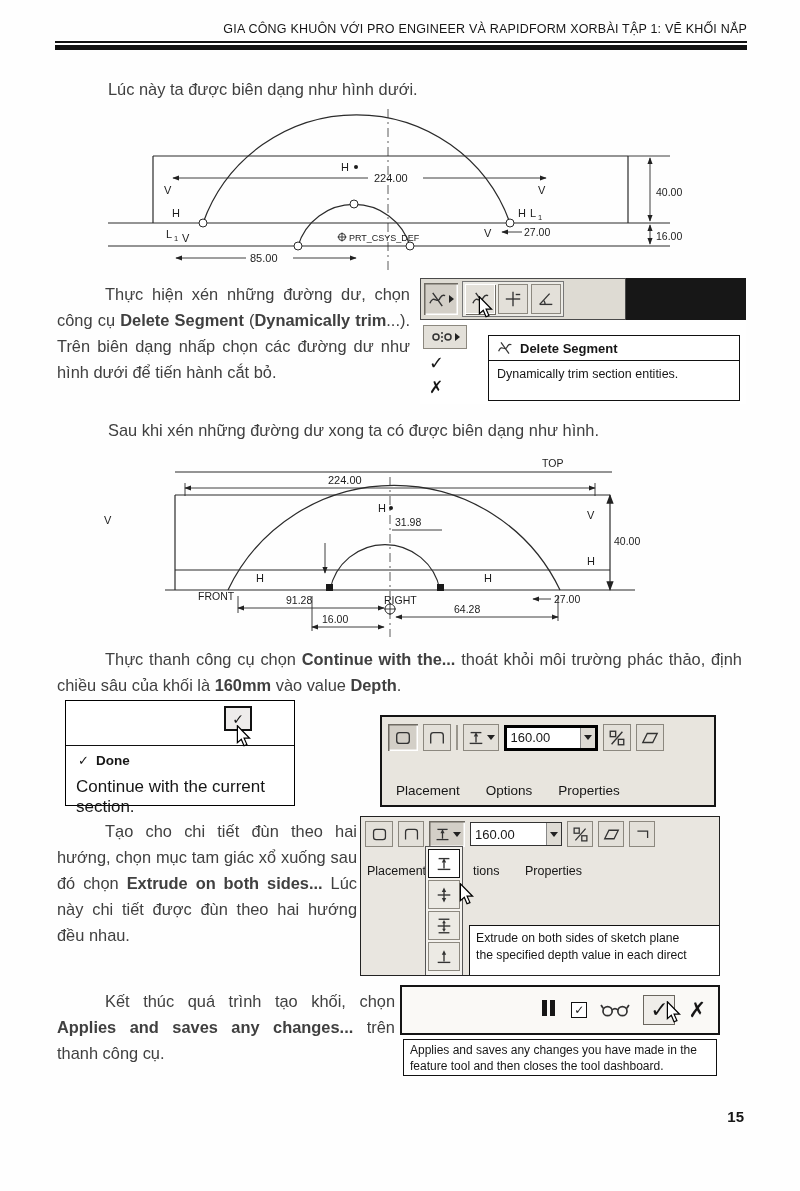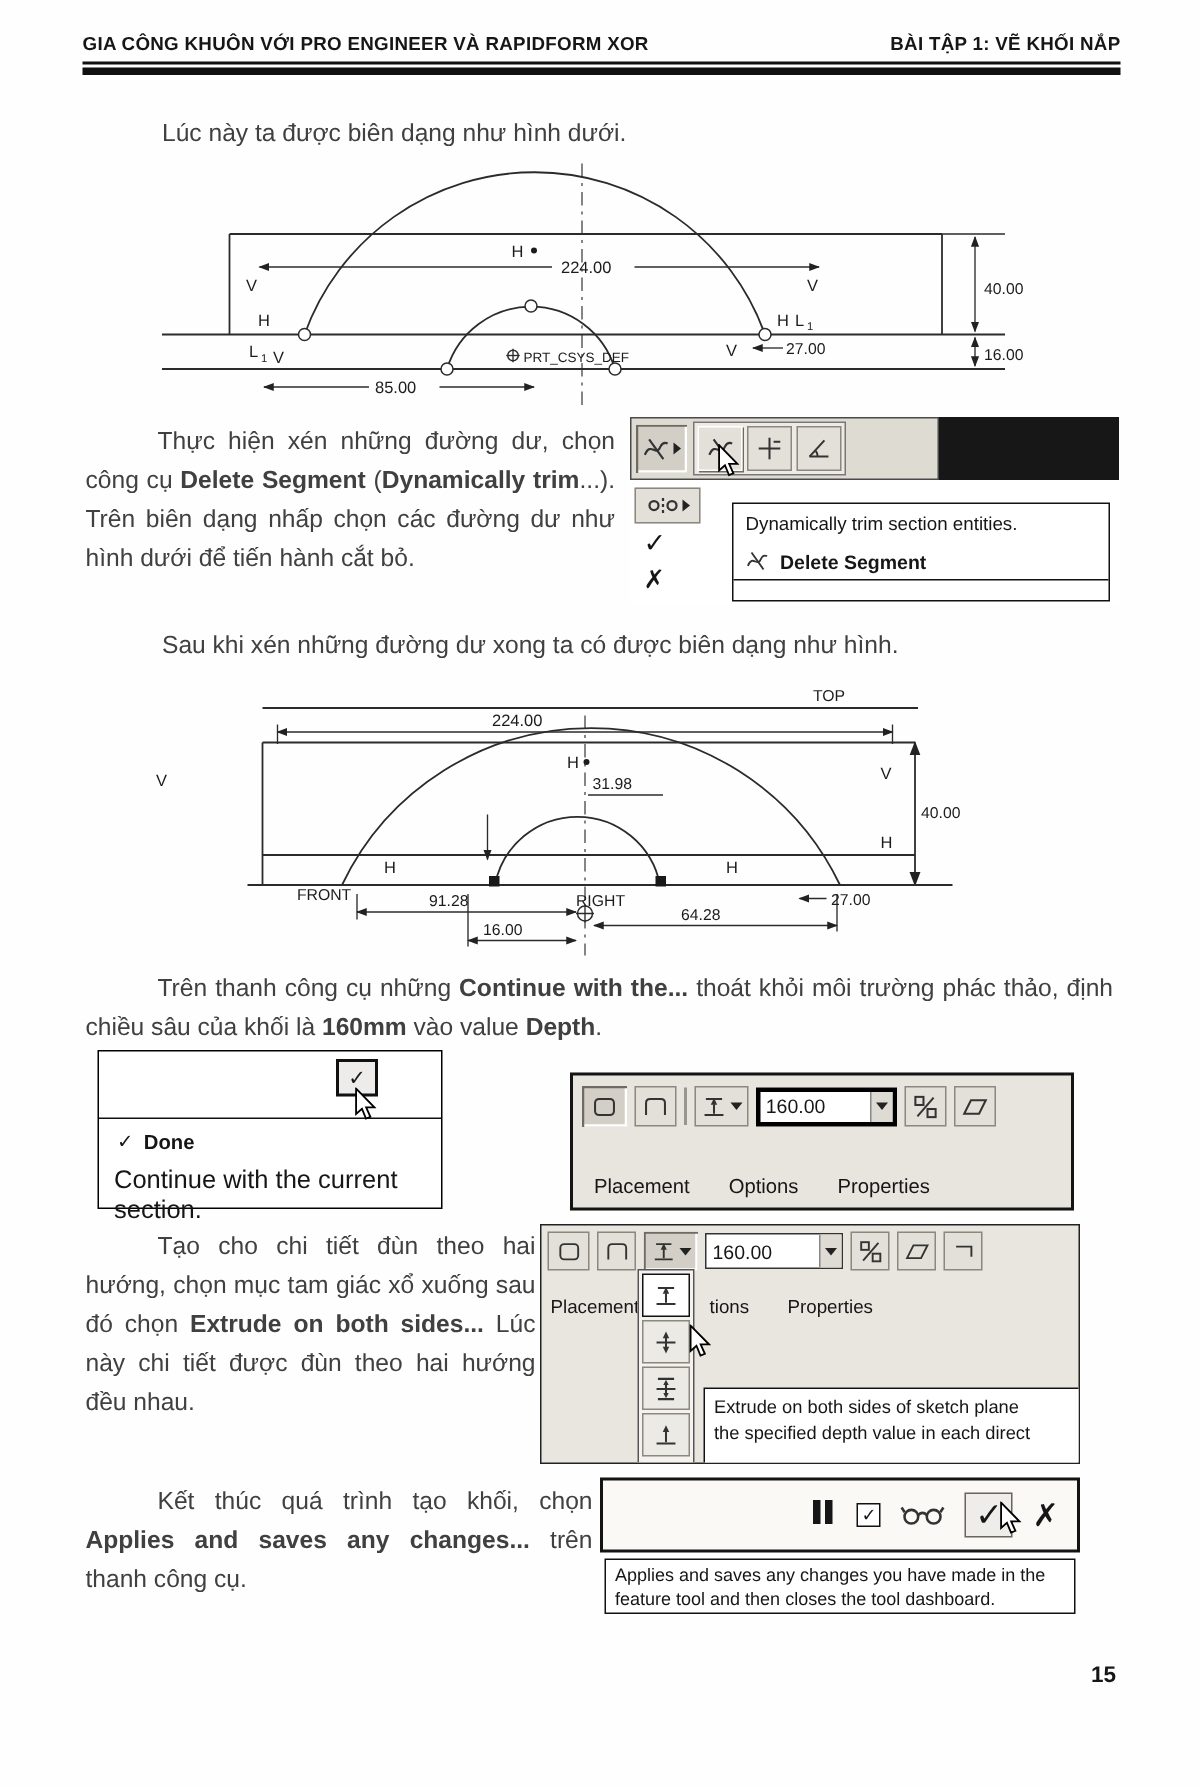--- a/index.html
+++ b/index.html
@@ -1,21 +1,21 @@
 <!DOCTYPE html>
 <html><head>
 <meta charset="utf-8">
 <style>
   *{margin:0;padding:0;box-sizing:border-box}
   html,body{width:800px;height:1191px}
   body{position:relative;background:#fefefe;font-family:"Liberation Sans","DejaVu Sans",sans-serif;color:#161616;overflow:hidden}
   .abs{position:absolute}
   
   .hdr{position:absolute;left:55px;top:22px;width:692px}
-  .hdr-row{display:flex;justify-content:space-between;align-items:flex-end;font-size:12.5px;font-weight:700;letter-spacing:.2px}
+  .hdr-row{display:flex;justify-content:flex-end;align-items:flex-end;font-size:12.5px;font-weight:400;letter-spacing:.2px}
   .rule-thin{height:1.5px;background:#111;margin-top:5px}
   .rule-thick{height:5px;background:#111;margin-top:2px}
   
   .para{position:absolute;font-size:16.4px;line-height:26px;text-align:justify;text-indent:48px;color:#404040}
   .para b{font-weight:700}
   
   .sk text{font-family:"Liberation Sans","DejaVu Sans",sans-serif;font-size:11px;fill:#1c1c1c}
   .sk .f10{font-size:10.5px}.sk .f9{font-size:9px}.sk .sub{font-size:7.5px}
   .sk .ln{fill:none;stroke:#2b2b2b;stroke-width:1.2}
   .sk .thin{fill:none;stroke:#2b2b2b;stroke-width:.9}
@@ -153,28 +153,28 @@
         <line class="icstroke" x1="11" y1="2" x2="11" y2="12" stroke-dasharray="2 2"></line>
       </svg>
     <span class="fly"></span>
   </div>
   <span class="glyph" style="position:absolute;left:9px;top:74px;font-size:18px">✓</span>
   <span class="glyph" style="position:absolute;left:9px;top:99px;font-size:17px">✗</span>
   <svg class="cursor" style="left:58px;top:18px" width="15" height="22" viewBox="0 0 12 18">
       <path d="M1,0.6 L1,14.4 L4.2,11.6 L6.4,17 L8.8,16 L6.5,10.8 L11,10.8 Z" fill="#fff" stroke="#000" stroke-width="1"></path>
     </svg>
   <div class="tooltipbox" style="left:68px;top:57px;width:252px;height:66px">
-    <div style="padding:6px 8px;font-size:12.5px">Dynamically trim section entities.</div>
     <div style="display:flex;align-items:center;gap:7px;padding:4px 8px;border-bottom:1.2px solid #111">
       <svg width="16" height="16" viewBox="0 0 20 20">
           <path class="icstroke" d="M2,14 C6,4 10,16 13,8 C14.2,5.8 16,5 18,6"></path>
           <line class="icstroke" x1="5" y1="3" x2="15" y2="17"></line>
         </svg>
       <b style="font-size:13px">Delete Segment</b>
     </div>
+    <div style="padding:6px 8px;font-size:12.5px">Dynamically trim section entities.</div>
   </div>
 </div>
 
 <p class="para" style="left:60px;top:417px;width:680px">Sau khi xén những đường dư xong ta có được biên dạng như hình.</p>
 
 <div class="abs" style="left:90px;top:443px">
 <svg class="sk" width="640" height="200" viewBox="0 0 640 200">
   <defs>
     <marker id="a2" viewBox="0 0 10 10" refX="9" refY="5" markerWidth="8" markerHeight="8" orient="auto-start-reverse">
           <path d="M0,1.2 L10,5 L0,8.8 Z" fill="#222"></path>
@@ -219,21 +219,21 @@
   <line class="thin" x1="222" y1="184" x2="294" y2="184" marker-start="url(#a2)" marker-end="url(#a2)"></line>
   <text class="f10" x="232" y="180">16.00</text>
   <line class="thin" x1="461" y1="156" x2="443" y2="156" marker-end="url(#a2)"></line>
   <text class="f10" x="464" y="160">27.00</text>
   <circle class="mk" cx="300" cy="166" r="5"></circle>
   <line class="thin" x1="294" y1="166" x2="306" y2="166"></line>
   <line class="thin" x1="300" y1="160" x2="300" y2="172"></line>
 </svg>
 </div>
 
-<p class="para" style="left:57px;top:646px;width:685px"><span>Trên thanh công cụ những </span><b>Continue with the...</b><span> thoát khỏi môi trường phác thảo, định chiều sâu của khối là </span><b>160mm</b><span> vào value </span><b>Depth</b><span>.</span></p>
+<p class="para" style="left:57px;top:646px;width:685px"><span>Thực thanh công cụ chọn </span><b>Continue with the...</b><span> thoát khỏi môi trường phác thảo, định chiều sâu của khối là </span><b>160mm</b><span> vào value </span><b>Depth</b><span>.</span></p>
 
 <div class="shot" style="left:65px;top:700px;width:230px;height:106px;border:1.6px solid #000">
   <div style="position:absolute;left:158px;top:5px;width:28px;height:25px;border:2.5px solid #111;background:#eeeceb;display:flex;align-items:center;justify-content:center;font-size:14px;font-weight:700">✓</div>
   <svg class="cursor" style="left:170px;top:24px" width="15" height="22" viewBox="0 0 12 18">
       <path d="M1,0.6 L1,14.4 L4.2,11.6 L6.4,17 L8.8,16 L6.5,10.8 L11,10.8 Z" fill="#fff" stroke="#000" stroke-width="1"></path>
     </svg>
   <div style="position:absolute;left:0;right:0;top:44px;border-top:1.5px solid #111"></div>
   <div style="position:absolute;left:12px;top:52px;display:flex;align-items:center;gap:7px">
     <span class="glyph" style="font-size:13px">✓</span>
     <b style="font-size:13.5px">Done</b>

